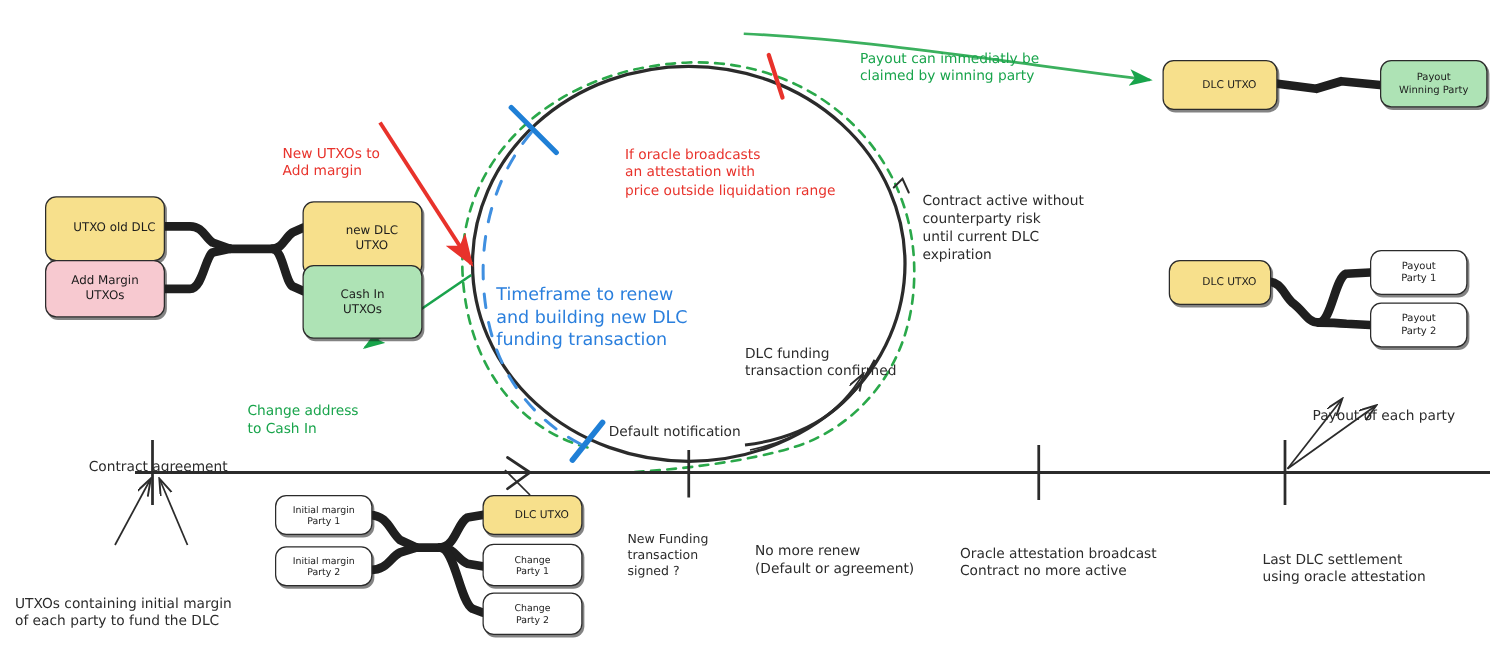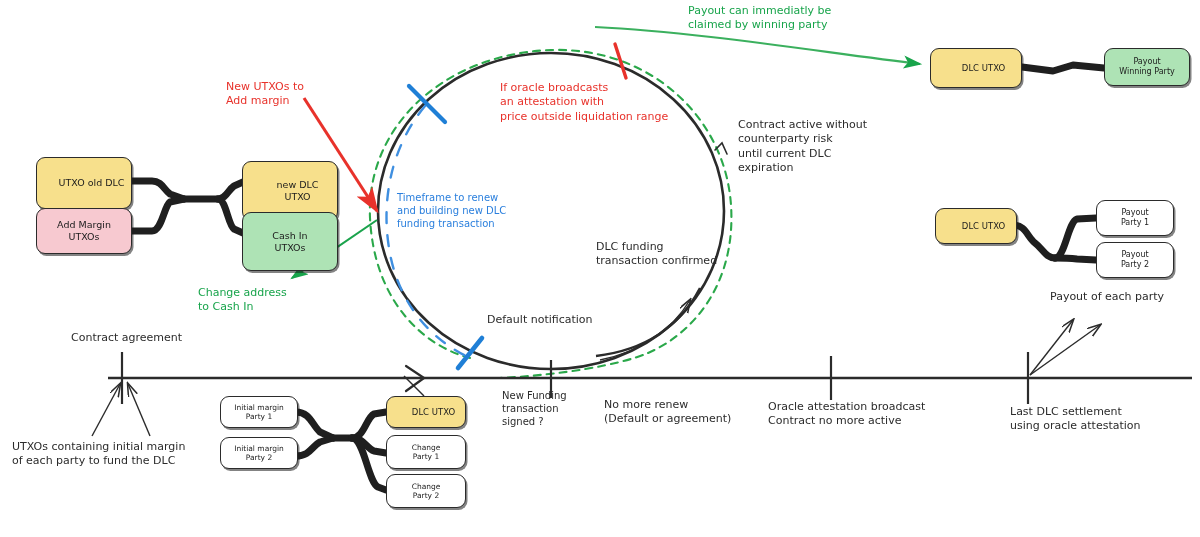--- a/index.html
+++ b/index.html
@@ -49,20 +49,21 @@
   .node.white  { background: #ffffff; }
 
   
   .label {
     position: absolute;
     font-family: "DejaVu Sans", sans-serif;
     color: #2b2b2b;
     white-space: pre-line;
     line-height: 1.3;
     z-index: 6;
+    margin-top: 36px;
   }
   .label.red   { color: #e8322b; }
   .label.blue  { color: #2a7fdd; }
   .label.green { color: #18a44b; }
 </style>
 </head>
 <body>
 
 <div id="canvas">
 
@@ -229,33 +230,33 @@
   <div class="label red" style="left:226px; top:80px; font-size:11px;">New UTXOs to
 Add margin</div>
 
   <div class="label green" style="left:198px; top:286px; font-size:11px;">Change address
 to Cash In</div>
 
   <div class="label red" style="left:500px; top:81px; font-size:11px;">If oracle broadcasts
 an attestation with
 price outside liquidation range</div>
 
-  <div class="label blue" style="left:397px; top:191px; font-size:10px;">Timeframe to renew
+  <div class="label blue" style="left:397px; top:191px; font-size:14px;">Timeframe to renew
 and building new DLC
 funding transaction</div>
 
   <div class="label" style="left:596px; top:240px; font-size:11px;">DLC funding
 transaction confirmed</div>
 
   <div class="label" style="left:738px; top:118px; font-size:11px;">Contract active without
 counterparty risk
 until current DLC
 expiration</div>
 
-  <div class="label" style="left:487px; top:313px; font-size:11px;">Default notification</div>
+  <div class="label" style="left:487px; top:303px; font-size:11px;">Default notification</div>
 
   <div class="label green" style="left:688px; top:4px; font-size:11px;">Payout can immediatly be
 claimed by winning party</div>
 
   <div class="label" style="left:1050px; top:290px; font-size:11px;">Payout of each party</div>
 
   <div class="label" style="left:71px; top:331px; font-size:11px;">Contract agreement</div>
 
   <div class="label" style="left:12px; top:440px; font-size:11px;">UTXOs containing initial margin
 of each party to fund the DLC</div>

